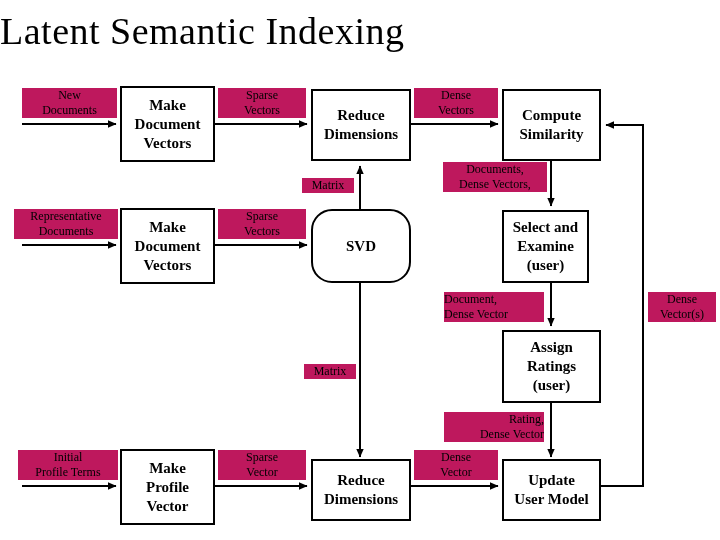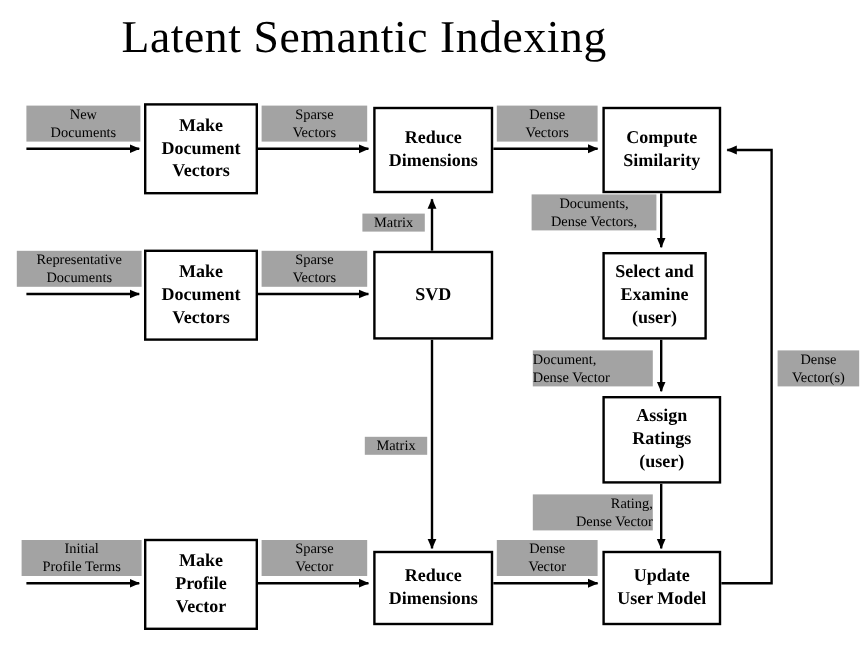--- a/index.html
+++ b/index.html
@@ -14,21 +14,21 @@
     background: #ffffff;
     overflow: hidden;
     font-family: "Liberation Serif", "DejaVu Serif", serif;
     color: #000000;
   }
   #title {
     position: absolute;
     left: 0;
     top: 8px;
     width: 607px;
-    text-align: center;
+    text-align: left;
     font-size: 38px;
     line-height: 46px;
     font-weight: normal;
     font-family: "Liberation Serif", "DejaVu Serif", serif;
     letter-spacing: 0.5px;
   }
   .node {
     position: absolute;
     box-sizing: border-box;
     border: 2px solid #000000;
@@ -47,21 +47,21 @@
   .node .ln { display: block; white-space: nowrap; }
   .label {
     position: absolute;
     font-size: 12px;
     line-height: 15px;
     font-family: "Liberation Serif", "DejaVu Serif", serif;
     text-align: center;
     white-space: nowrap;
     color: #000000;
     z-index: 4;
-    background: #a3a3a3;
+    background: #be185d;
   }
   .label .ln { display: block; }
   svg#edges {
     position: absolute;
     left: 0; top: 0;
     width: 720px; height: 540px;
     z-index: 1;
   }
 </style>
 </head>
@@ -119,21 +119,21 @@
     <span class="ln">Compute</span>
     <span class="ln">Similarity</span>
   </div>
 
   <div class="node" style="left:120px; top:208px; width:95px; height:76px;">
     <span class="ln">Make</span>
     <span class="ln">Document</span>
     <span class="ln">Vectors</span>
   </div>
 
-  <div class="node" style="left:311px; top:209px; width:100px; height:74px;">
+  <div class="node" style="left:311px; top:209px; width:100px; height:74px;border-radius:21px;">
     <span class="ln">SVD</span>
   </div>
 
   <div class="node" style="left:502px; top:210px; width:87px; height:73px;">
     <span class="ln">Select and</span>
     <span class="ln">Examine</span>
     <span class="ln">(user)</span>
   </div>
 
   <div class="node" style="left:502px; top:330px; width:99px; height:73px;">

